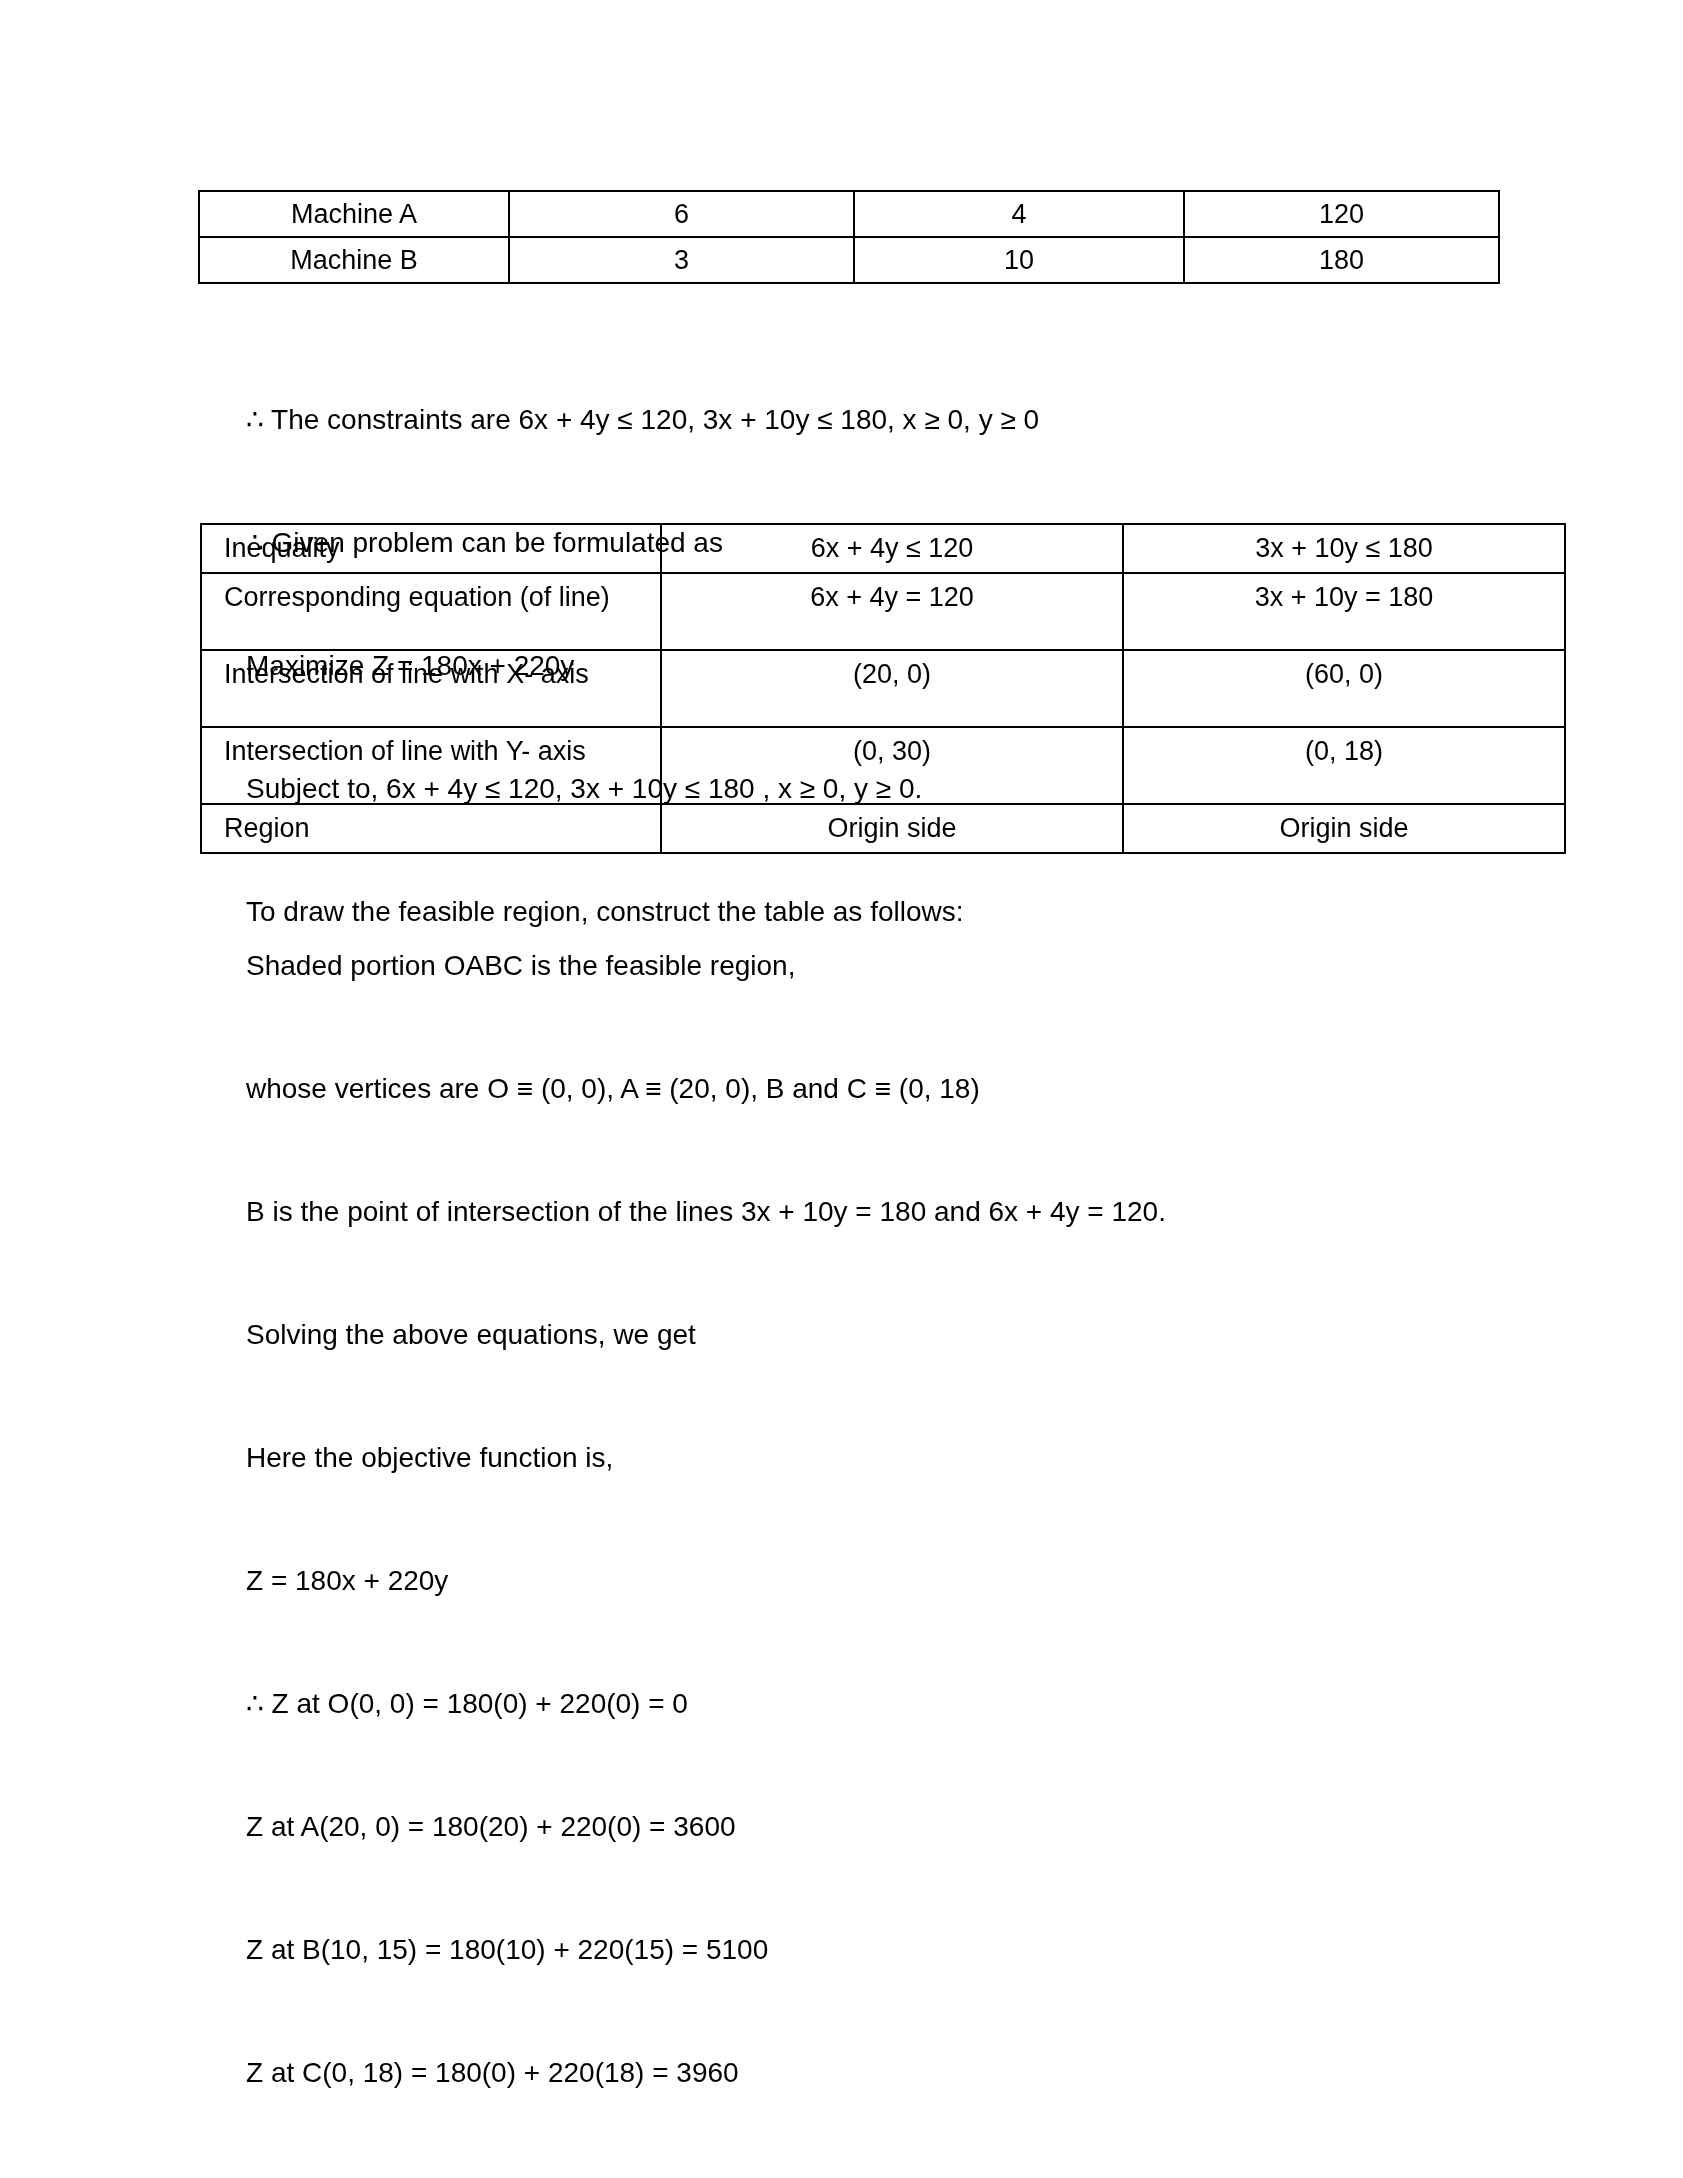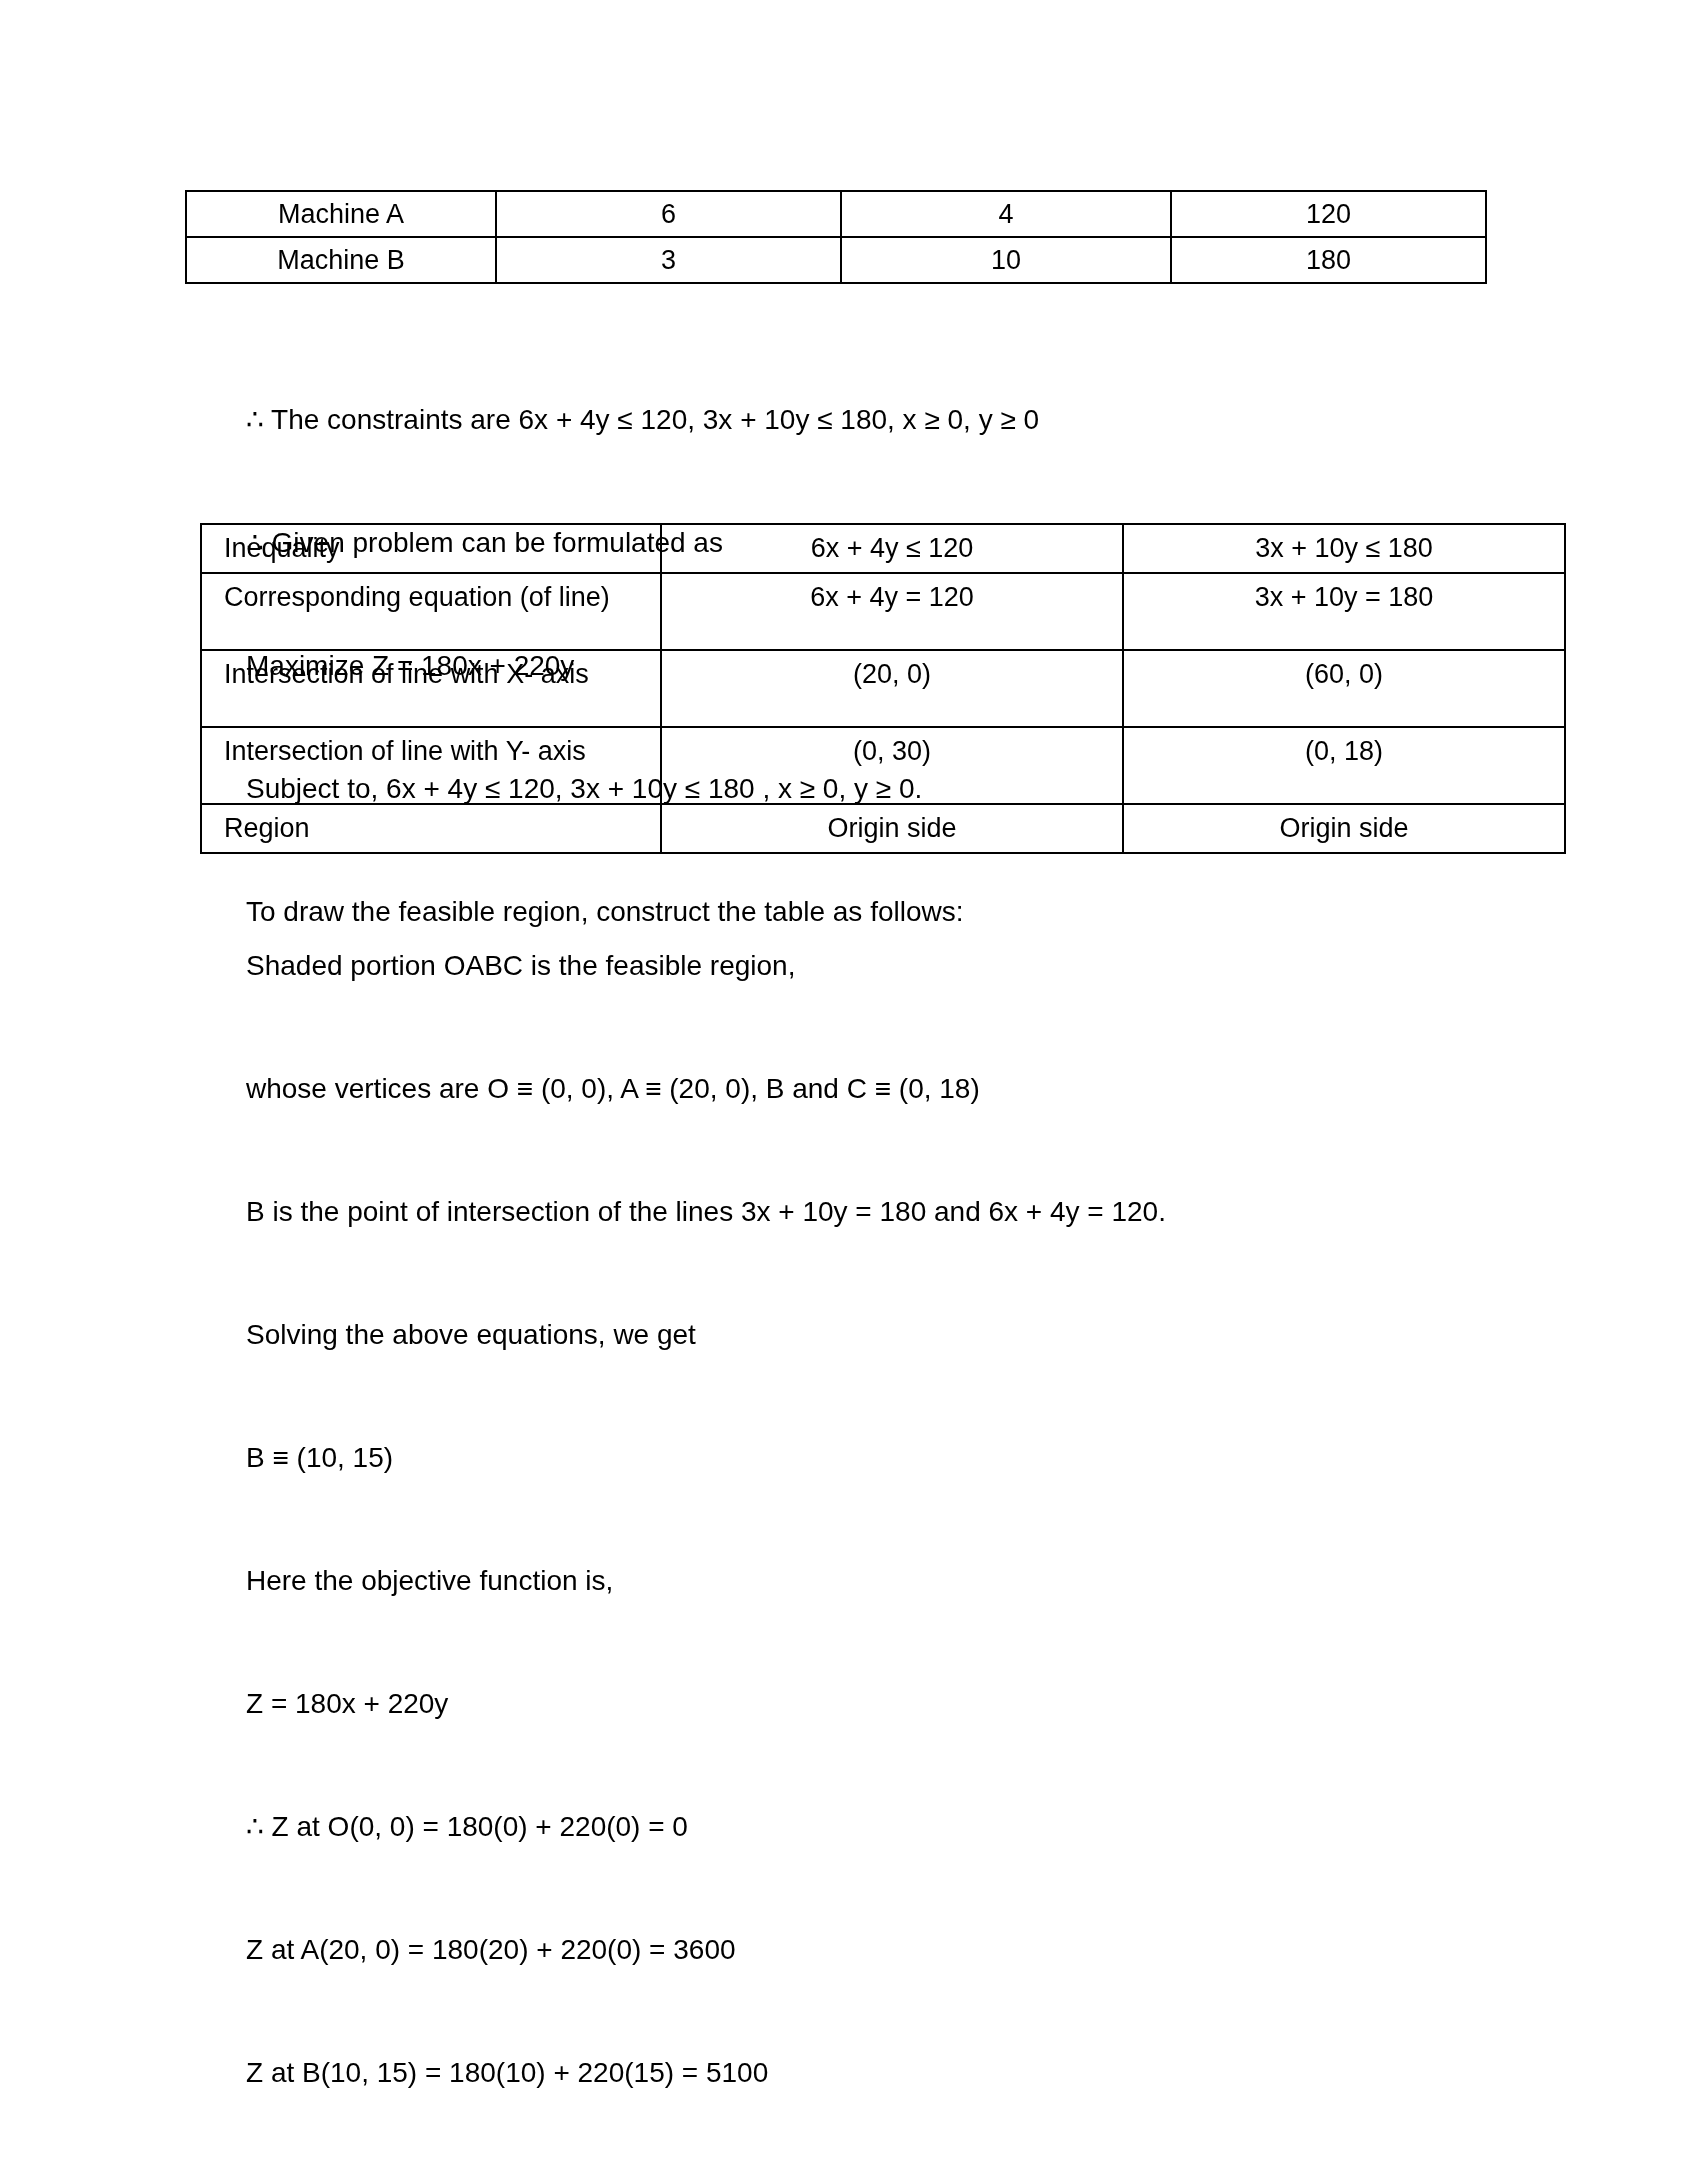--- a/index.html
+++ b/index.html
@@ -26,21 +26,21 @@
     line-height: 1.22;
   }
   .doc-table td {
     border: 2px solid #000000;
     padding: 6px 10px;
     vertical-align: top;
   }
 
   
   #machine-table {
-    left: 185px;
+    left: 198px;
     top: 190px;
     width: 1228px;
   }
   #machine-table td {
     height: 34px;
     text-align: center;
     vertical-align: middle;
     padding: 5px 8px;
   }
   #machine-table .col-label  { width: 292px; }
@@ -134,21 +134,20 @@
         <td class="c-v2">Origin side</td>
       </tr>
     </tbody>
   </table>
 
   <div class="text-block" id="para-bottom">
     <span class="text-line">Shaded portion OABC is the feasible region,</span>
     <span class="text-line">whose vertices are O ≡ (0, 0), A ≡ (20, 0), B and C ≡ (0, 18)</span>
     <span class="text-line">B is the point of intersection of the lines 3x + 10y = 180 and 6x + 4y = 120.</span>
     <span class="text-line">Solving the above equations, we get</span>
-    <span class="text-line">B ≡ (10, 15)</span>
     <span class="text-line">Here the objective function is,</span>
     <span class="text-line">Z = 180x + 220y</span>
     <span class="text-line">∴ Z at O(0, 0) = 180(0) + 220(0) = 0</span>
     <span class="text-line">Z at A(20, 0) = 180(20) + 220(0) = 3600</span>
     <span class="text-line">Z at B(10, 15) = 180(10) + 220(15) = 5100</span>
     <span class="text-line">Z at C(0, 18) = 180(0) + 220(18) = 3960</span>
     
     
   </div>
 

